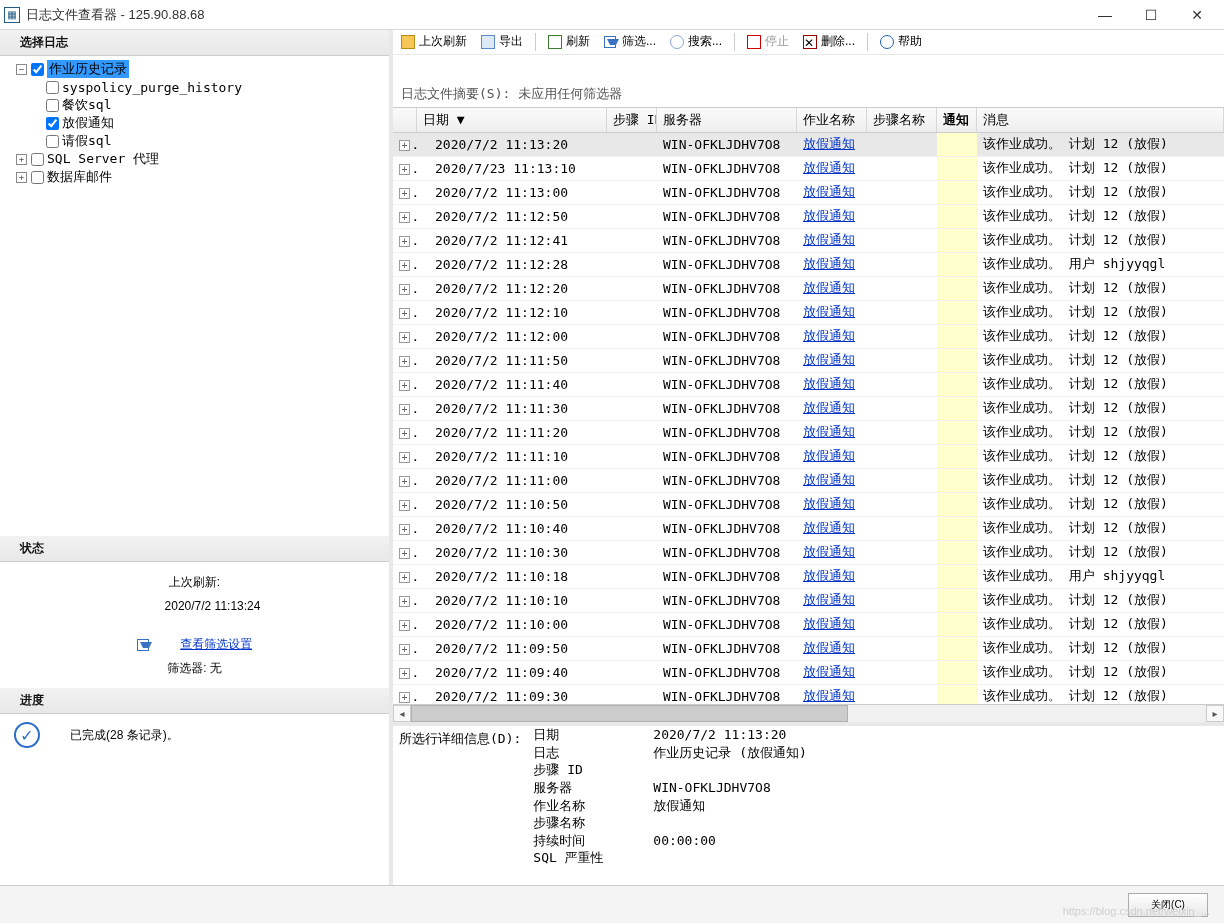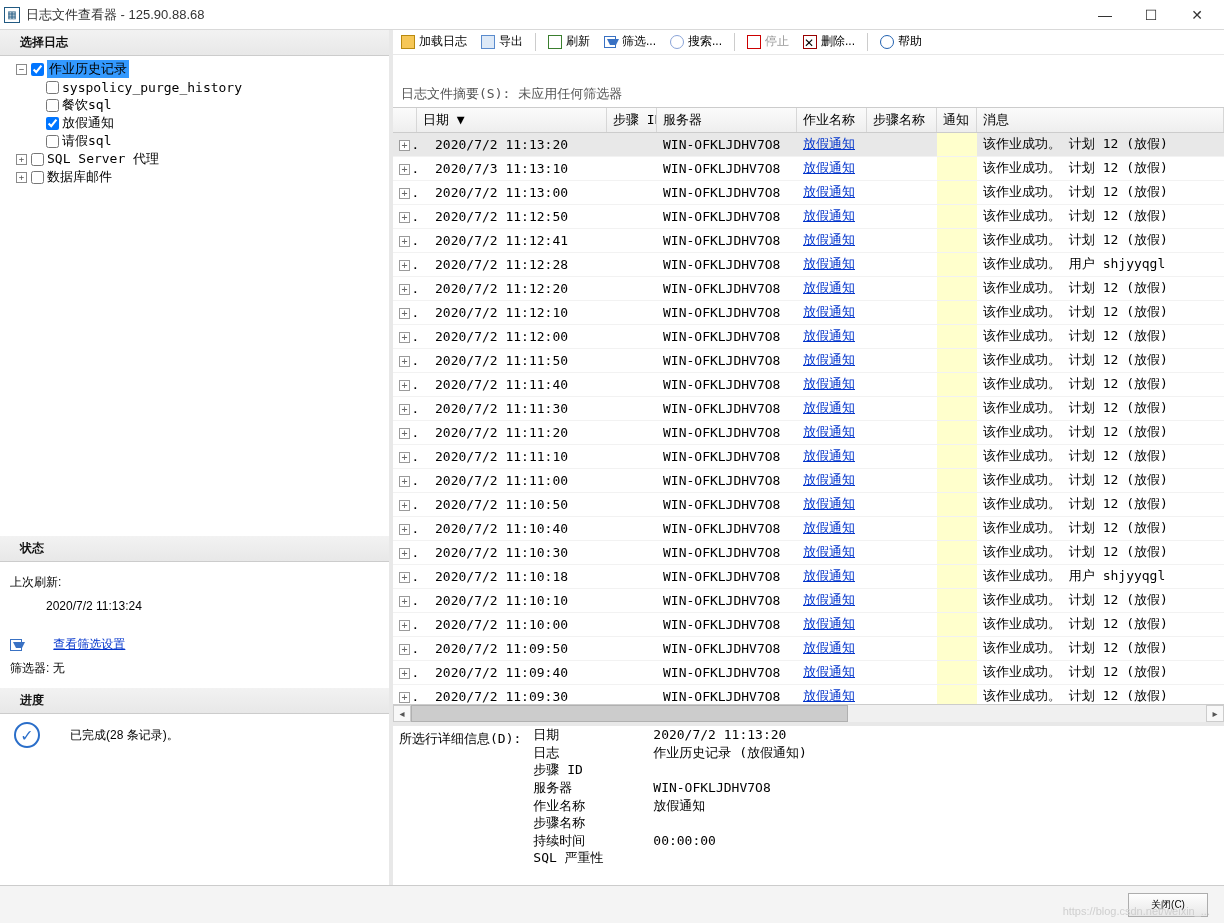--- a/index.html
+++ b/index.html
@@ -59,21 +59,21 @@
   .tree {
     flex: 0 0 480px;
     overflow:auto;
     padding: 4px 2px;
   }
   .tree-row { display:flex; align-items:center; height: 18px; padding-left: 6px; white-space: nowrap; font-family: "SimSun","NSimSun",monospace; font-size:13px;}
   .tree-row .expander { width:11px;height:11px;border:1px solid #8a8a8a;background:#fff;display:inline-flex;align-items:center;justify-content:center;font-size:9px;line-height:8px;margin-right:4px;color:#555;}
   .tree-row input[type=checkbox]{ width:13px;height:13px;margin-right:3px; }
   .tree-row .indent { display:inline-block; }
   .tree-row .lbl.selected { background:#3399ff;color:#000000;padding:0 2px;}
-  .status-body { padding: 8px 10px; line-height: 2; }
+  .status-body { padding: 8px 10px; line-height: 2; text-align: center; }
   .filter-link { color:#0033cc; text-decoration: underline; margin-left: 24px; }
   .filter-icon { display:inline-block;width:12px;height:12px;border:1px solid #3971c3;position:relative;margin-right:4px;vertical-align:middle;}
   .filter-icon::after{content:"";position:absolute;left:2px;top:2px;width:6px;height:0;border-top:6px solid #3971c3;border-left:3px solid transparent;border-right:3px solid transparent;}
   .progress-body { padding: 8px 10px; display:flex; align-items:center; gap: 20px;}
   .done-icon { width:26px;height:26px;border:2px solid #2a6ec9;border-radius:50%;display:inline-flex;align-items:center;justify-content:center;color:#2a6ec9;font-size:16px;margin-left:4px;}
   
   .toolbar {
     height: 26px;
     display:flex;
     align-items:center;
@@ -103,21 +103,21 @@
     border-top:1px solid #ccc;border-bottom:1px solid #ccc;
     font-family:"SimSun","NSimSun",monospace; font-size:13px;
   }
   .gh-cell { padding:3px 6px; border-right:1px solid #d7d7d7; white-space:nowrap; overflow:hidden;}
   .c0{width:24px;flex:0 0 24px;}
   .c1{width:190px;flex:0 0 190px;}
   .c2{width:50px; flex:0 0 50px;}
   .c3{width:140px;flex:0 0 140px;}
   .c4{width:70px; flex:0 0 70px;}
   .c5{width:70px; flex:0 0 70px;}
-  .c6{width:40px; flex:0 0 40px;}
+  .c6{width:40px; flex:0 0 40px;font-weight:bold;}
   .c7{flex:1 1 auto;min-width:80px;}
   .grid-body { flex:1; overflow:hidden; font-family:"SimSun","NSimSun",monospace; font-size:13px;}
   .grid-row { display:flex; height:24px; align-items:center; border-bottom:1px solid #f2f2f2;}
   .grid-row.selected { background:#e8e8e8;}
   .g-cell { padding:0 6px; white-space:nowrap; overflow:hidden; text-overflow:ellipsis;}
   .expander-sm{width:11px;height:11px;border:1px solid #9b9b9b;display:inline-flex;align-items:center;justify-content:center;font-size:10px;line-height:9px;color:#666;background:#fff;margin-right:4px;}
   .chk{color:#1d8a21;font-size:12px;}
   .notice-cell{background:#ffffcc;height:100%;}
   .joblink{color:#0033cc;text-decoration:underline;}
   .grid-hscroll { height:18px;background:#f0f0f0;border-top:1px solid #ccc;display:flex;}
@@ -223,21 +223,21 @@
       <span class="done-icon">✓</span>
       <span style="padding-left:10px;">已完成(28 条记录)。</span>
     </div>
   </div>
 
   <div class="right">
 
     <div class="toolbar">
       <span class="tbtn">
           <span class="ico ico-folder"></span>
-          <span>加载日志</span>
+          <span>上次刷新</span>
         </span>
       <span class="tbtn">
           <span class="ico ico-export"></span>
           <span>导出</span>
         </span>
       <span class="sep"></span>
       <span class="tbtn">
           <span class="ico ico-refresh"></span>
           <span>刷新</span>
         </span>
@@ -284,21 +284,21 @@
             <div class="g-cell c1" style="padding-left:18px;">2020/7/2 11:13:20</div>
             <div class="g-cell c2"></div>
             <div class="g-cell c3">WIN-OFKLJDHV7O8</div>
             <div class="g-cell c4"><a href="#" class="joblink">放假通知</a></div>
             <div class="g-cell c5"></div>
             <div class="g-cell c6 notice-cell"></div>
             <div class="g-cell c7">该作业成功。  计划 12 (放假)</div>
           </div>
           <div class="grid-row">
             <div class="g-cell c0"><span class="expander-sm">+</span><span class="chk">✔</span></div>
-            <div class="g-cell c1" style="padding-left:18px;">2020/7/3 11:13:10</div>
+            <div class="g-cell c1" style="padding-left:18px;">2020/7/23 11:13:10</div>
             <div class="g-cell c2"></div>
             <div class="g-cell c3">WIN-OFKLJDHV7O8</div>
             <div class="g-cell c4"><a href="#" class="joblink">放假通知</a></div>
             <div class="g-cell c5"></div>
             <div class="g-cell c6 notice-cell"></div>
             <div class="g-cell c7">该作业成功。  计划 12 (放假)</div>
           </div>
           <div class="grid-row">
             <div class="g-cell c0"><span class="expander-sm">+</span><span class="chk">✔</span></div>
             <div class="g-cell c1" style="padding-left:18px;">2020/7/2 11:13:00</div>

